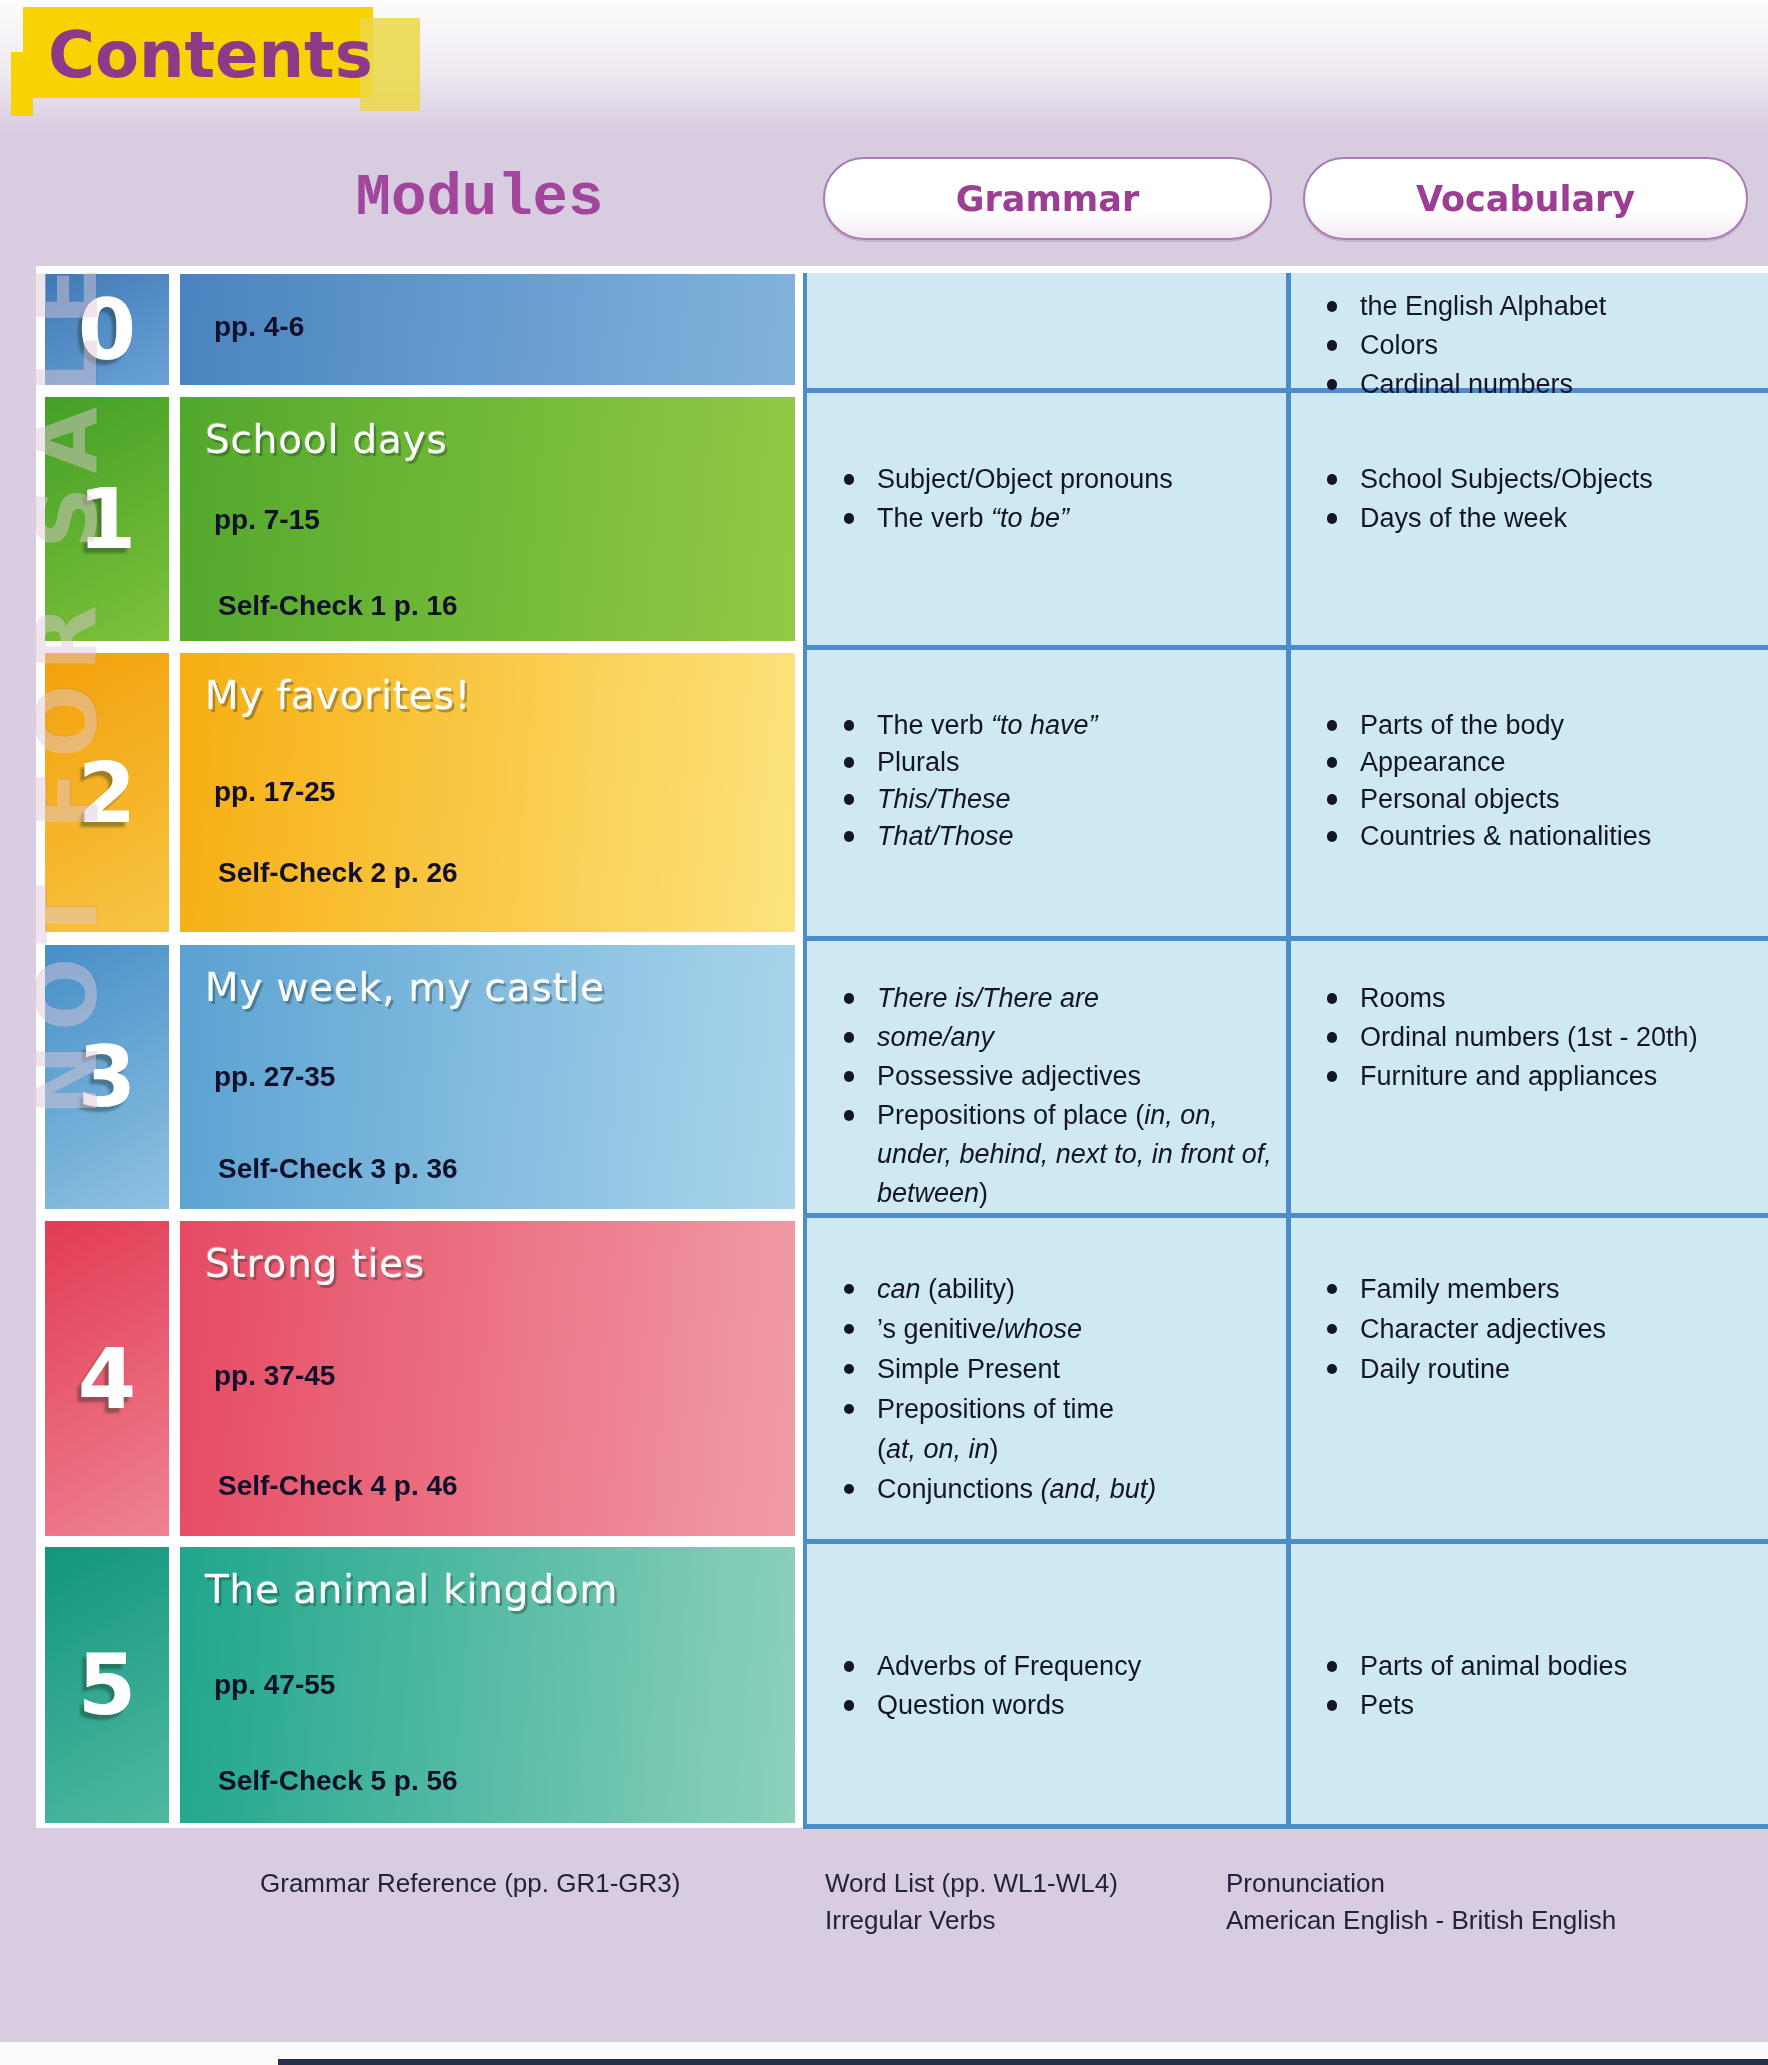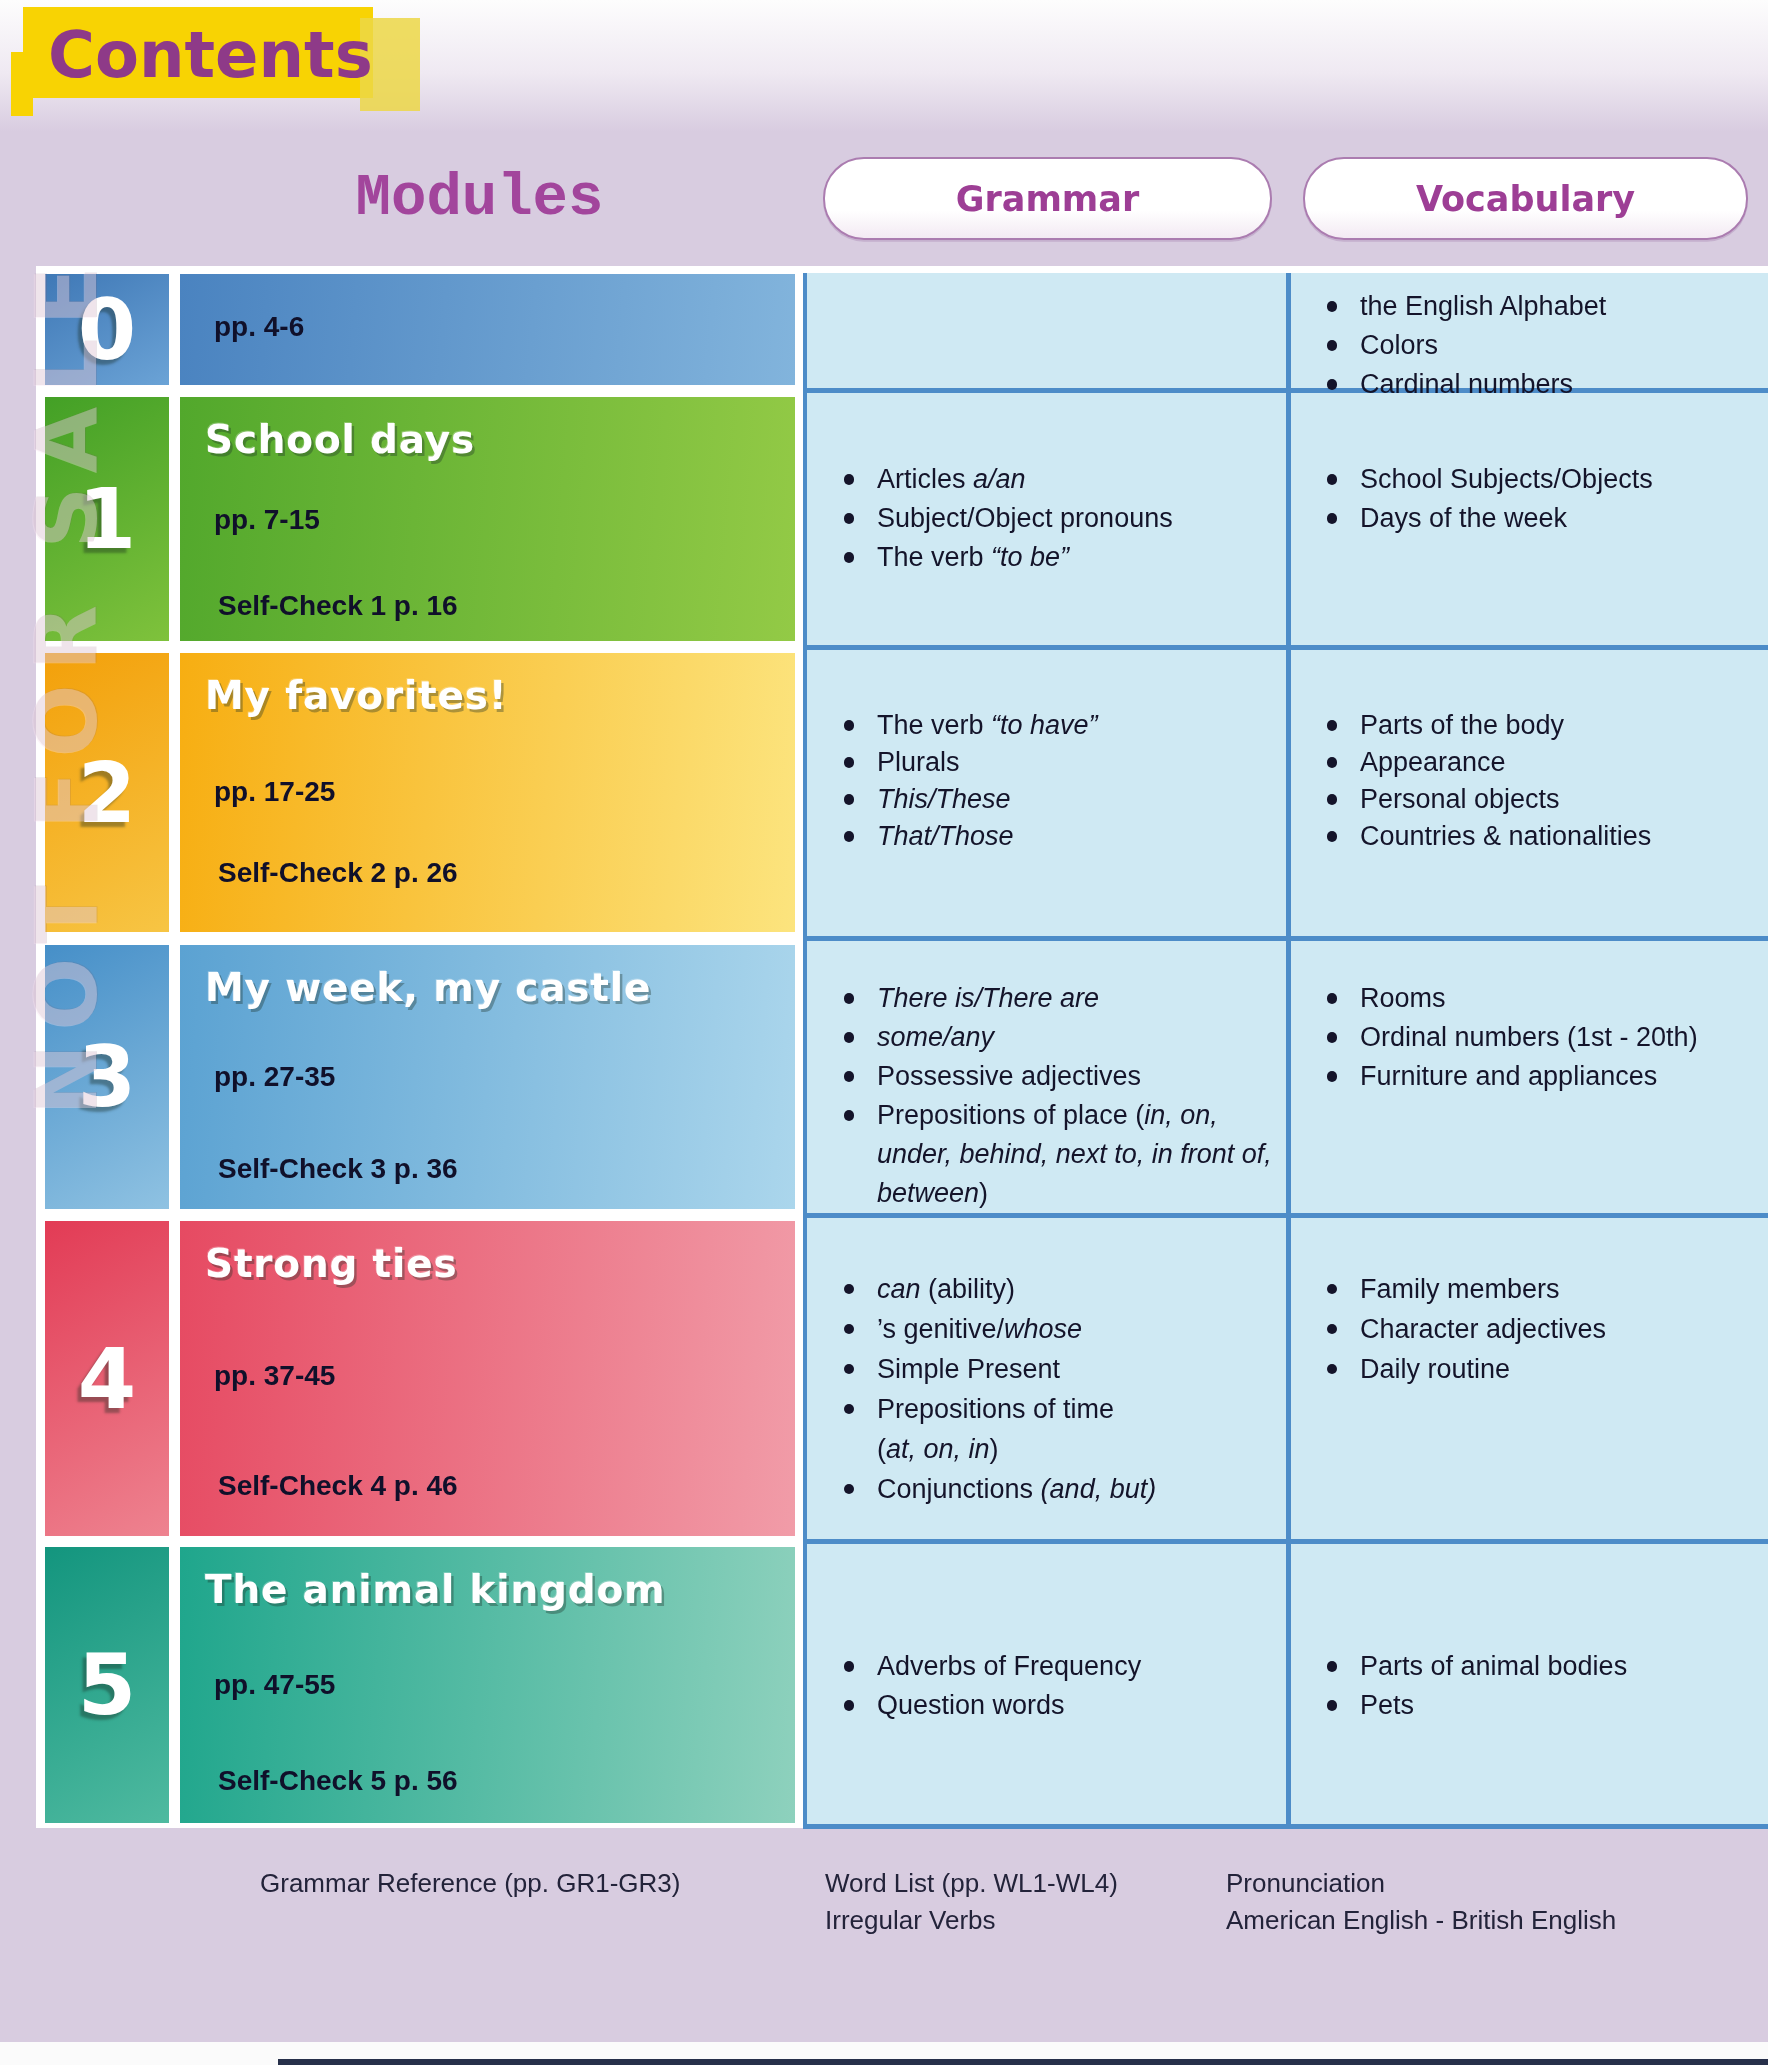--- a/index.html
+++ b/index.html
@@ -35,21 +35,21 @@
     border-left:4.1px solid #4d8cc8;border-bottom:5px solid #4d8cc8;box-sizing:border-box;z-index:2;}
   .gv-divider{position:absolute;top:273px;left:1286px;width:5px;height:1556px;background:#4d8cc8;z-index:3;}
   .gv-sep{position:absolute;left:803px;width:965px;height:5px;background:#4d8cc8;z-index:3;}
 
   
   .num-block{position:absolute;left:45px;width:124px;z-index:4;display:flex;align-items:center;justify-content:center;
     font-family:"DejaVu Sans",sans-serif;font-weight:800;color:#ffffff;font-size:84px;
     text-shadow:-4.1px 5px 2.5px rgba(20,40,30,.38);}
   .mod-panel{position:absolute;left:180px;width:615px;z-index:4;}
   .mod-title{position:absolute;left:25px;top:20px;font-family:"DejaVu Sans",sans-serif;
-    font-size:39px;font-weight:700;color:#ffffff;letter-spacing:0.8px;
+    font-size:39px;font-weight:400;color:#ffffff;letter-spacing:0.8px;
     text-shadow:2.5px 3.3px 0 rgba(30,50,40,.35),-0.8px -0.8px 0 rgba(255,255,255,.25);}
   .mod-pages{position:absolute;left:34px;font-size:28px;font-weight:700;color:#10102a;}
   .mod-self{position:absolute;left:38px;font-size:28px;font-weight:700;color:#10102a;}
 
   
   .blist{position:absolute;z-index:4;margin:4px;padding:0;list-style:none;font-size:27px;color:#14142a;}
   .blist li{position:relative;padding-left:35px;}
   .bullet-dot{position:absolute;left:1.7px;width:10.7px;height:10.7px;border-radius:50%;background:#14142a;}
   .blist i{font-style:italic;}
 
@@ -138,21 +138,20 @@
 
   <div class="bottom-white"></div>
   <div class="bottom-dark"></div>
 <ul class="blist" style="left: 1321px; width: 430px; top: 283px; line-height: 39px;">
       <li><span class="bullet-dot" style="top: 14px;"></span><span>the English Alphabet</span></li>
       <li><span class="bullet-dot" style="top: 14px;"></span><span>Colors</span></li>
       <li><span class="bullet-dot" style="top: 14px;"></span><span>Cardinal numbers</span></li>
     </ul>
     <div class="gv-sep" style="top: 388px;"></div>
     <ul class="blist" style="left: 838px; width: 431px; top: 456px; line-height: 39px;">
-      <li><span class="bullet-dot" style="top: 14px;"></span><span>Articles </span><i>a/an</i></li>
       <li><span class="bullet-dot" style="top: 14px;"></span><span>Subject/Object pronouns</span></li>
       <li><span class="bullet-dot" style="top: 14px;"></span><span>The verb </span><i>“to be”</i></li>
     </ul>
     <ul class="blist" style="left: 1321px; width: 430px; top: 456px; line-height: 39px;">
       <li><span class="bullet-dot" style="top: 14px;"></span><span>School Subjects/Objects</span></li>
       <li><span class="bullet-dot" style="top: 14px;"></span><span>Days of the week</span></li>
     </ul>
     <div class="gv-sep" style="top: 645px;"></div>
     <ul class="blist" style="left: 838px; width: 431px; top: 703px; line-height: 37px;">
       <li><span class="bullet-dot" style="top: 13.2px;"></span><span>The verb </span><i>“to have”</i></li>

